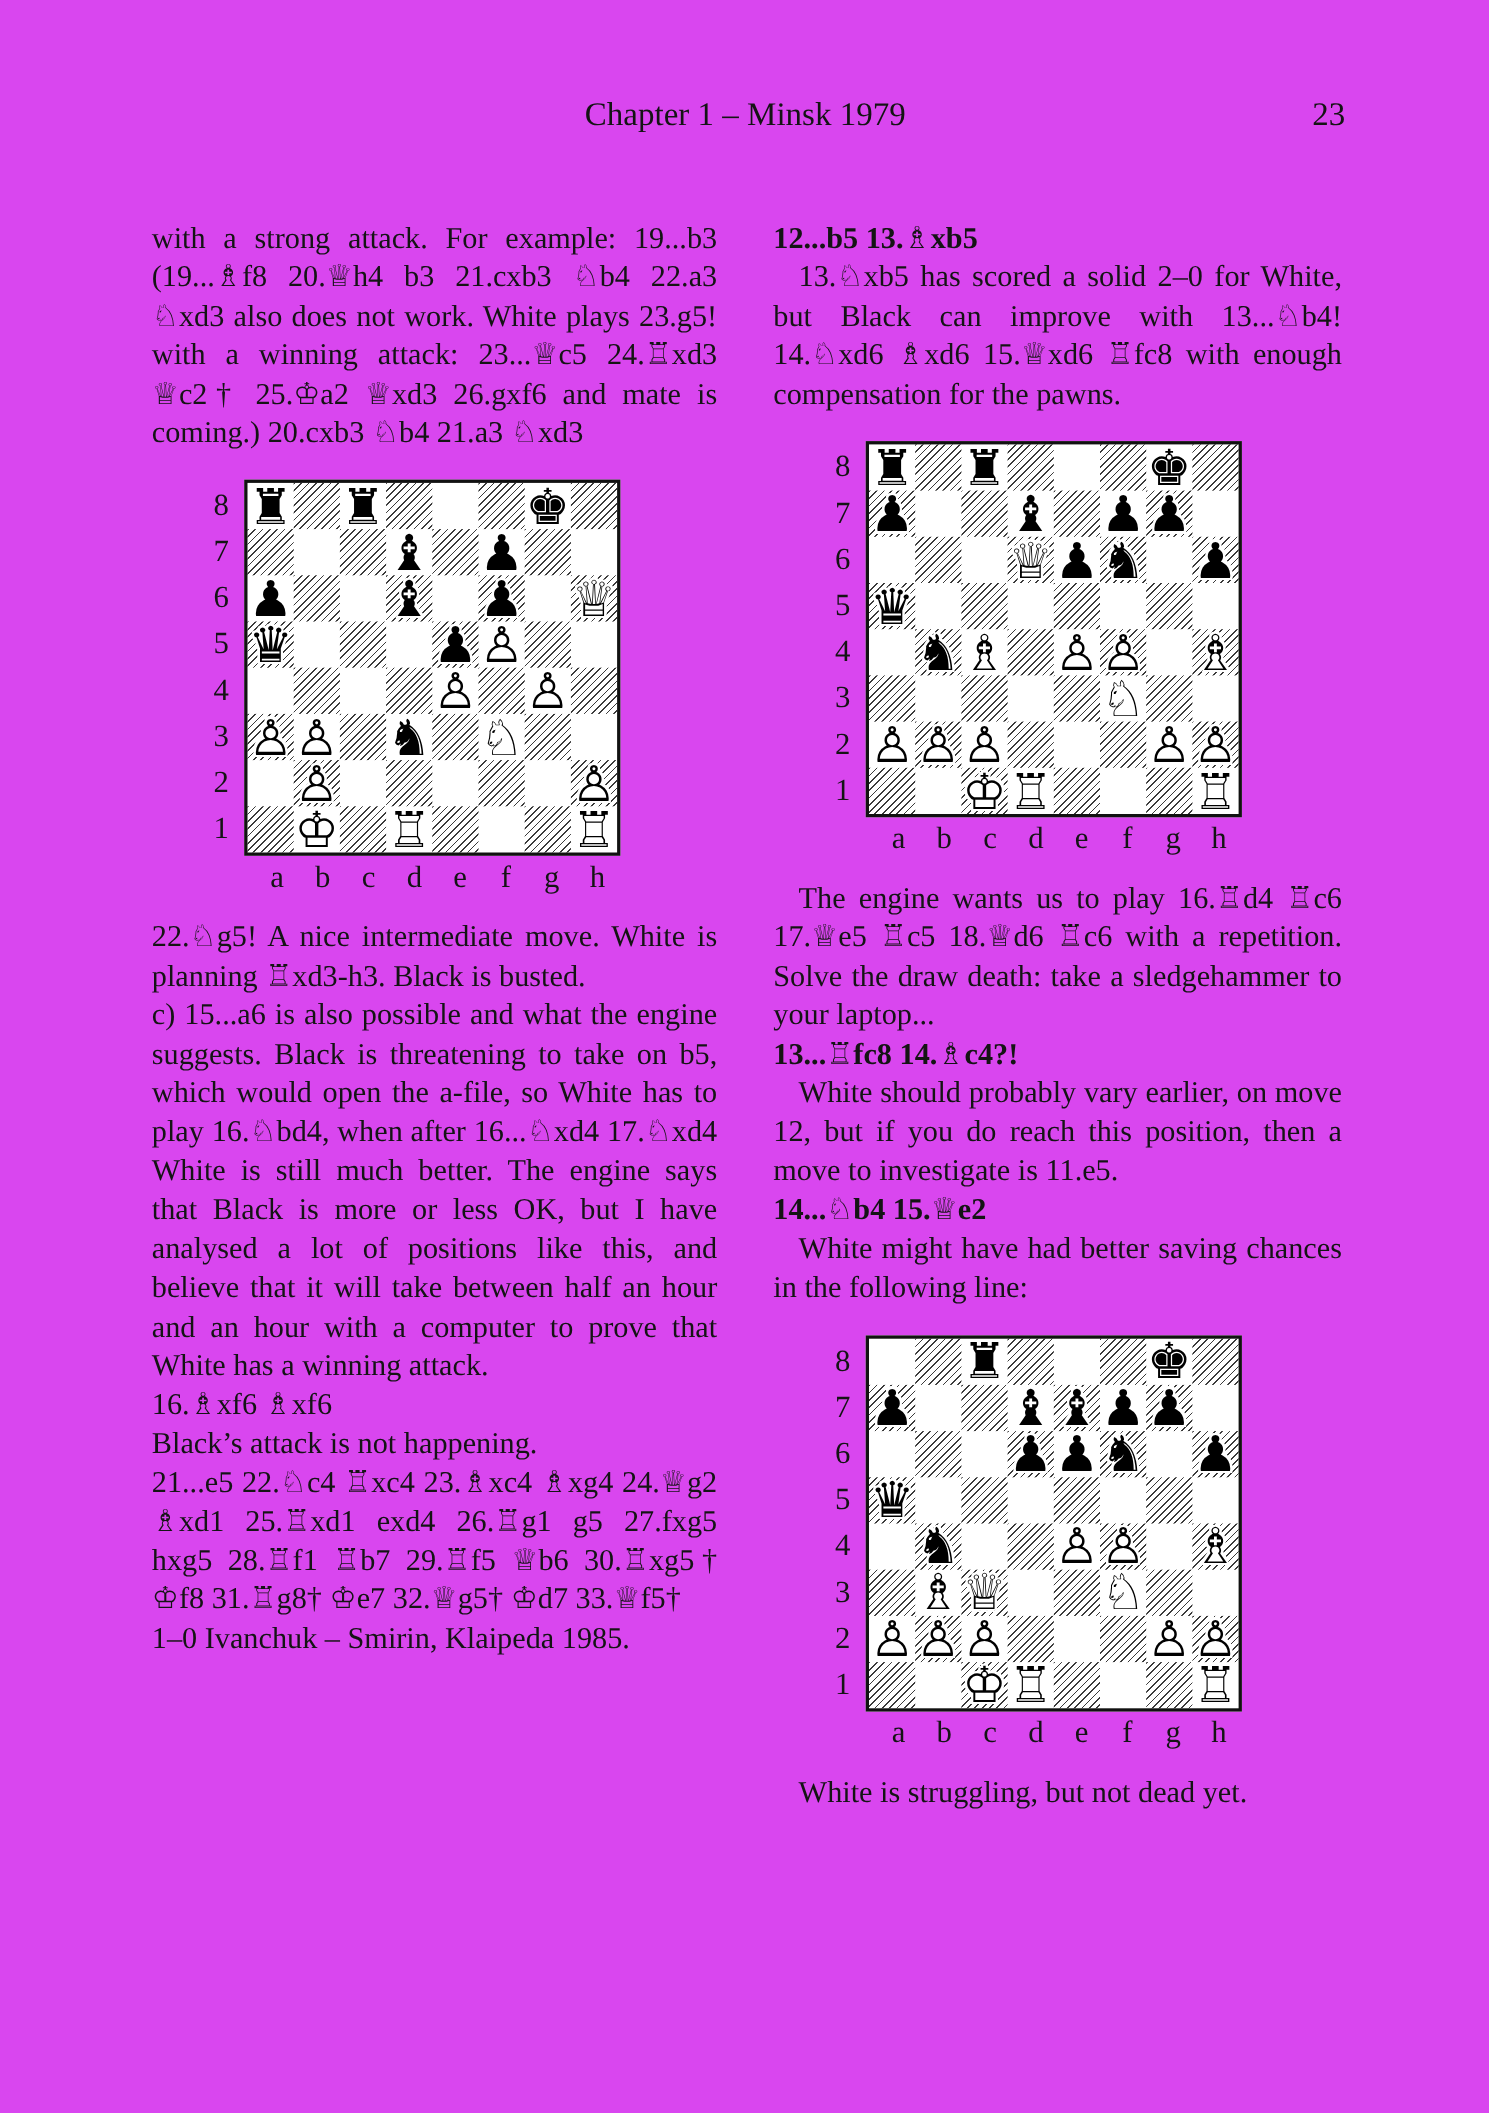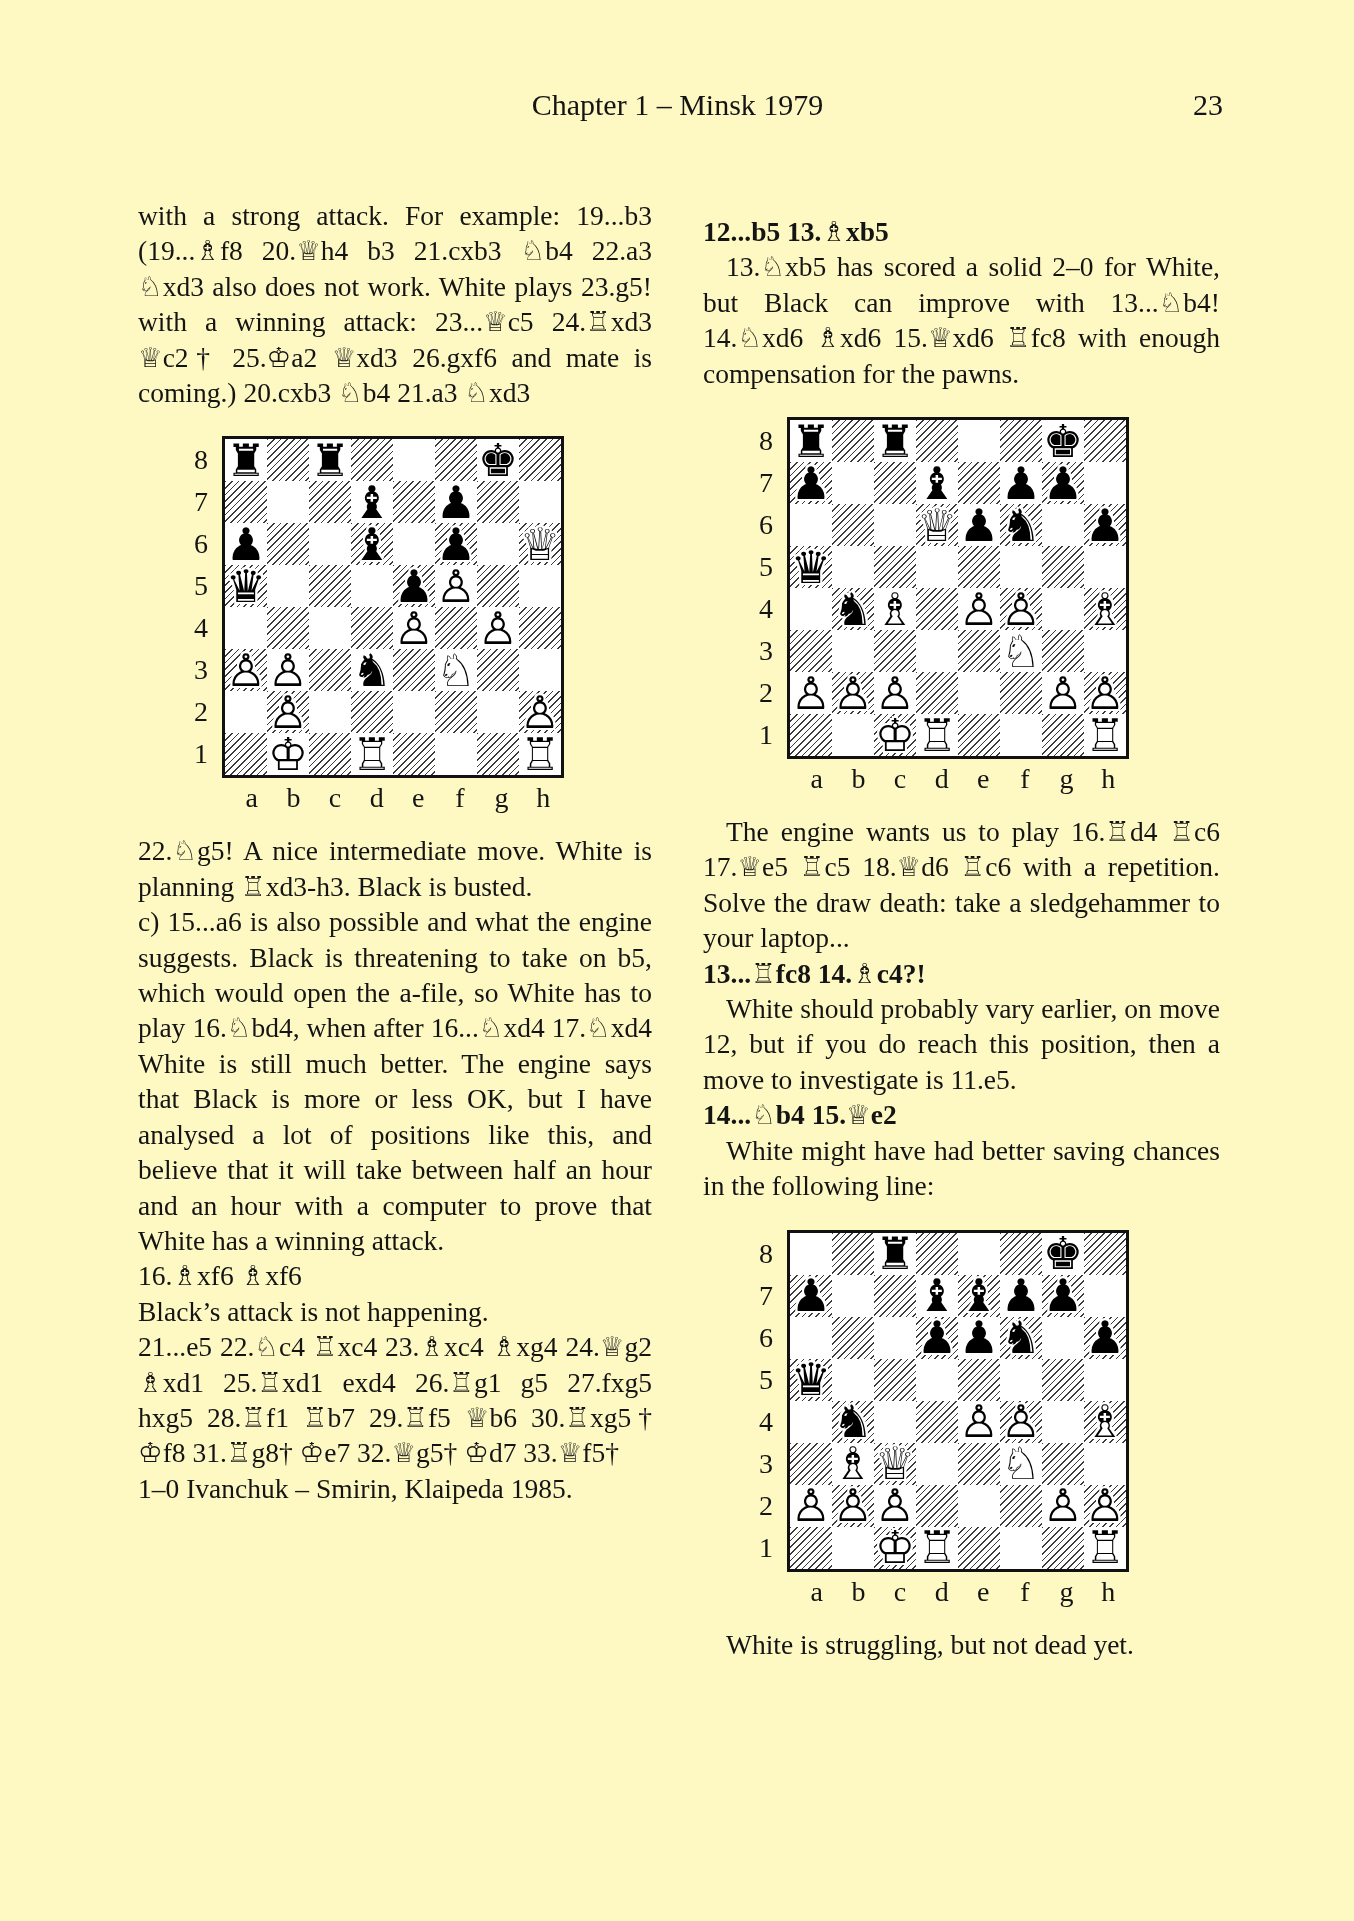--- a/index.html
+++ b/index.html
@@ -1,19 +1,19 @@
 <!DOCTYPE html>
 <html><head>
 <meta charset="utf-8">
 <style>
   html,body { margin:0; padding:0; background:#ffffff; }
   .page {
     position:relative;
     width:1354px; height:1921px;
-    background:#fef9c3;
+    background:#d946ef;
     font-family:"Liberation Serif","DejaVu Serif","DejaVu Sans",serif;
     color:#141414;
     overflow:hidden;
   }
   .running-head {
     position:absolute; top:88px; left:135px; width:1085px;
     text-align:center; font-size:30px; line-height:34px;
   }
   .page-number {
     position:absolute; top:88px; left:1135px; width:88px;
@@ -21,21 +21,21 @@
   }
   .col { position:absolute; top:198px; }
   .col-left  { left:138px; width:514px; }
   .col-right { left:703px; width:517px; }
 
   .col p { margin:0; font-size:27.5px; line-height:35.4px; text-align:justify; }
   .commentary { margin-left:26px; }
   .indent { text-indent:23px; }
   .heading { font-weight:bold; }
   .col-right .heading { }
-  .col-right .heading:first-child { margin-top:16px; }
+  .col-right .heading:first-child { margin-top:0; }
 
   figure.diagram { margin:26px 0 18px 54px; padding:0; width:372px; }
   .diag-inner { display:flex; align-items:flex-start; }
   .ranks-col { width:36px; padding-top:3px; box-sizing:border-box; }
   .rank-label { height:42px; line-height:42px; text-align:left; padding-left:2px;
                 font-size:28px; font-family:"Liberation Serif",serif; }
   .board {
     border:3px solid #111;
     width:336px; height:336px;
     display:grid;

